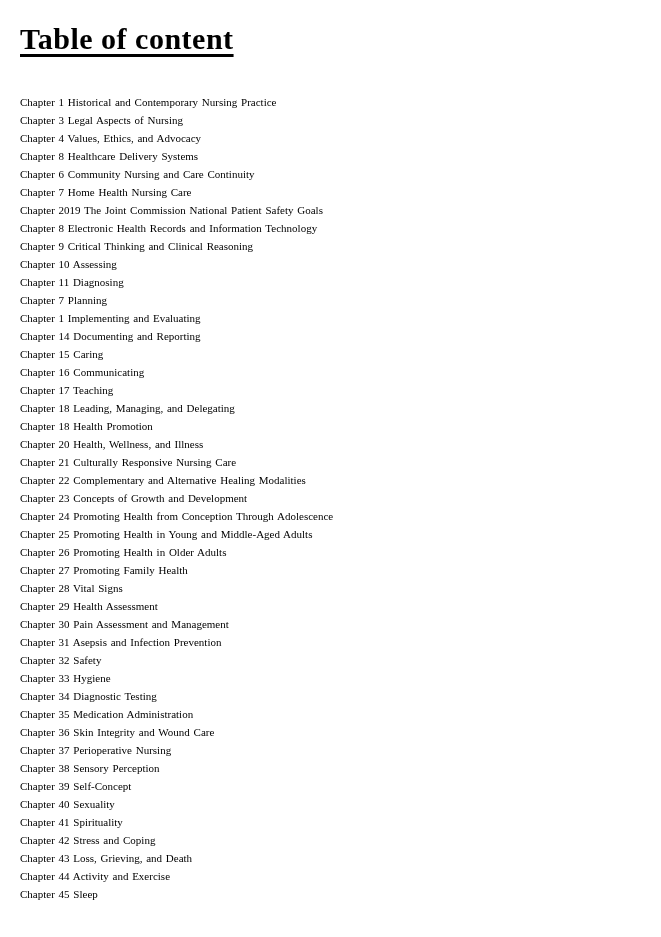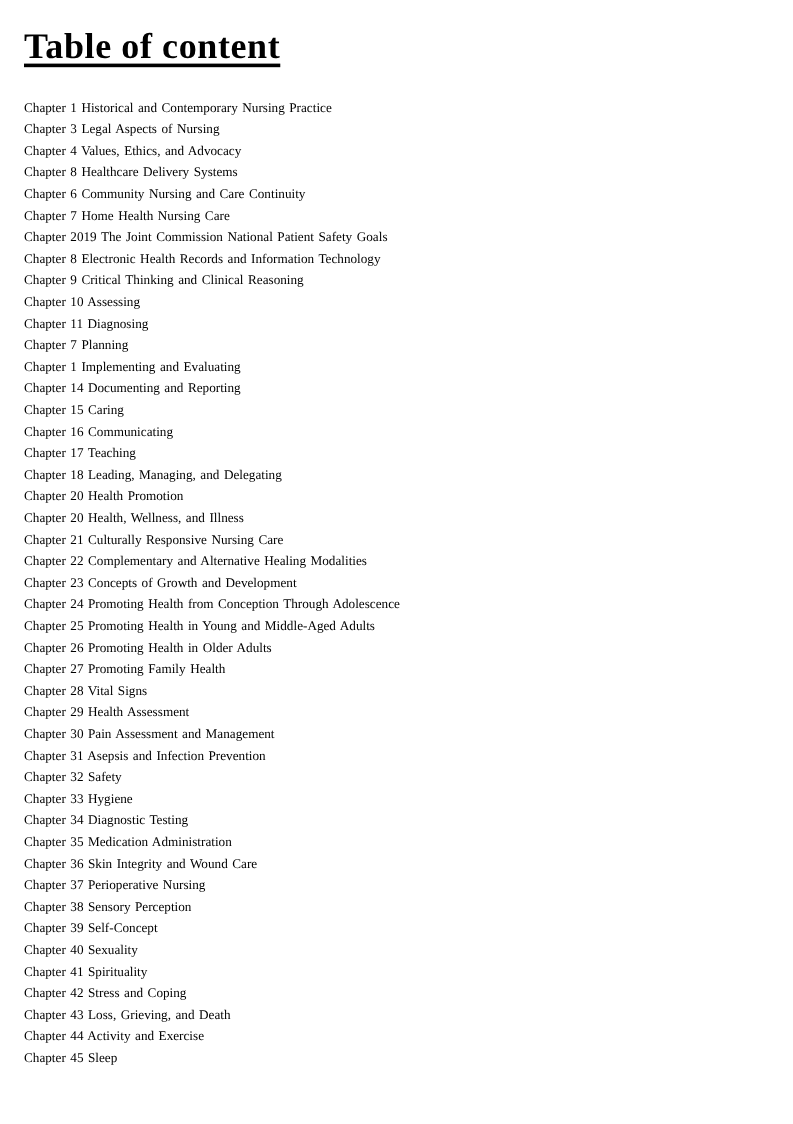--- a/index.html
+++ b/index.html
@@ -15,21 +15,21 @@
     color: #000000;
   }
   .page {
     box-sizing: border-box;
     width: 661px;
     height: 937px;
     padding: 16px 20px 0 20px;
     background: #ffffff;
   }
   .page-title {
-    margin: 6px 0 0 0;
+    margin: 6px 0 12px 0;
     font-size: 30px;
     font-weight: bold;
     line-height: 1.1;
     text-decoration: underline;
     text-decoration-thickness: 2.5px;
     text-underline-offset: 5px;
     letter-spacing: 0.5px;
     display: inline-block;
   }
   .toc-list {
@@ -60,21 +60,21 @@
       <div class="toc-entry">Chapter 9 Critical Thinking and Clinical Reasoning</div>
       <div class="toc-entry">Chapter 10 Assessing</div>
       <div class="toc-entry">Chapter 11 Diagnosing</div>
       <div class="toc-entry">Chapter 7 Planning</div>
       <div class="toc-entry">Chapter 1 Implementing and Evaluating</div>
       <div class="toc-entry">Chapter 14 Documenting and Reporting</div>
       <div class="toc-entry">Chapter 15 Caring</div>
       <div class="toc-entry">Chapter 16 Communicating</div>
       <div class="toc-entry">Chapter 17 Teaching</div>
       <div class="toc-entry">Chapter 18 Leading, Managing, and Delegating</div>
-      <div class="toc-entry">Chapter 20 Health Promotion</div>
+      <div class="toc-entry">Chapter 18 Health Promotion</div>
       <div class="toc-entry">Chapter 20 Health, Wellness, and Illness</div>
       <div class="toc-entry">Chapter 21 Culturally Responsive Nursing Care</div>
       <div class="toc-entry">Chapter 22 Complementary and Alternative Healing Modalities</div>
       <div class="toc-entry">Chapter 23 Concepts of Growth and Development</div>
       <div class="toc-entry">Chapter 24 Promoting Health from Conception Through Adolescence</div>
       <div class="toc-entry">Chapter 25 Promoting Health in Young and Middle-Aged Adults</div>
       <div class="toc-entry">Chapter 26 Promoting Health in Older Adults</div>
       <div class="toc-entry">Chapter 27 Promoting Family Health</div>
       <div class="toc-entry">Chapter 28 Vital Signs</div>
       <div class="toc-entry">Chapter 29 Health Assessment</div>

